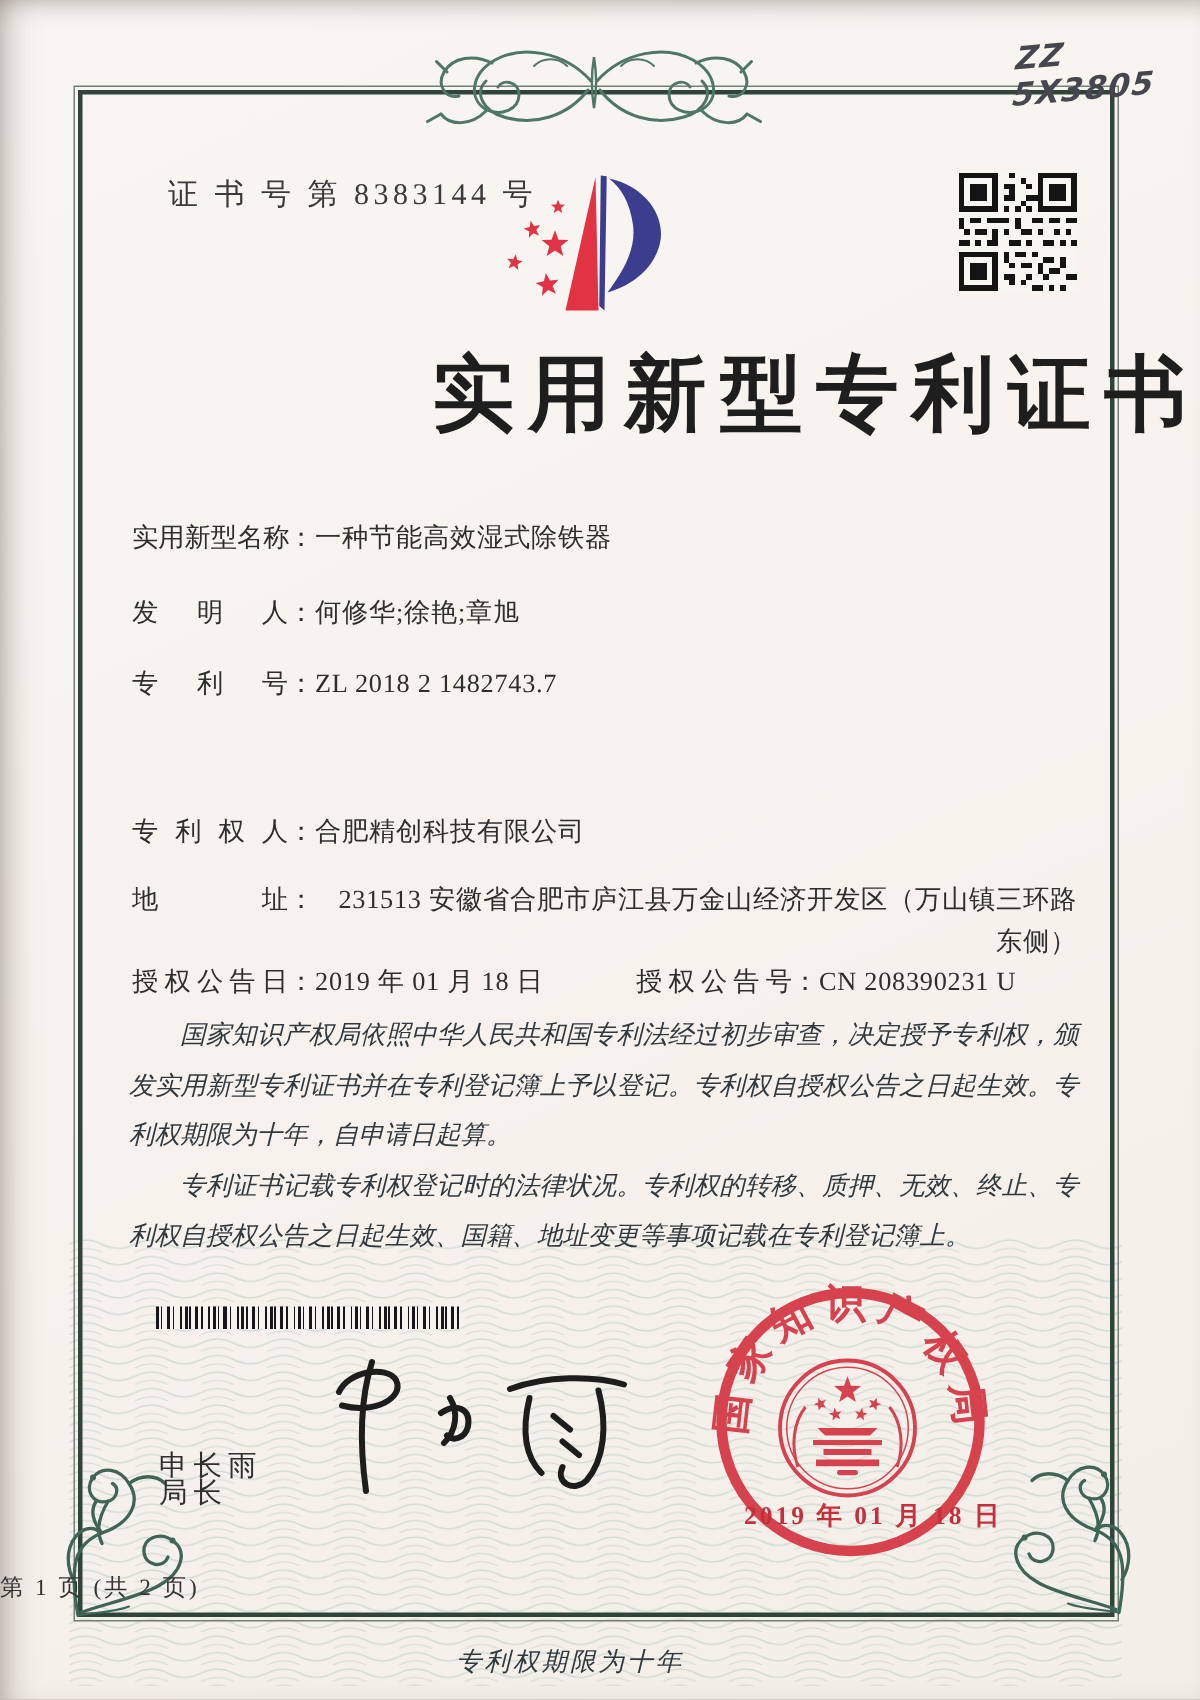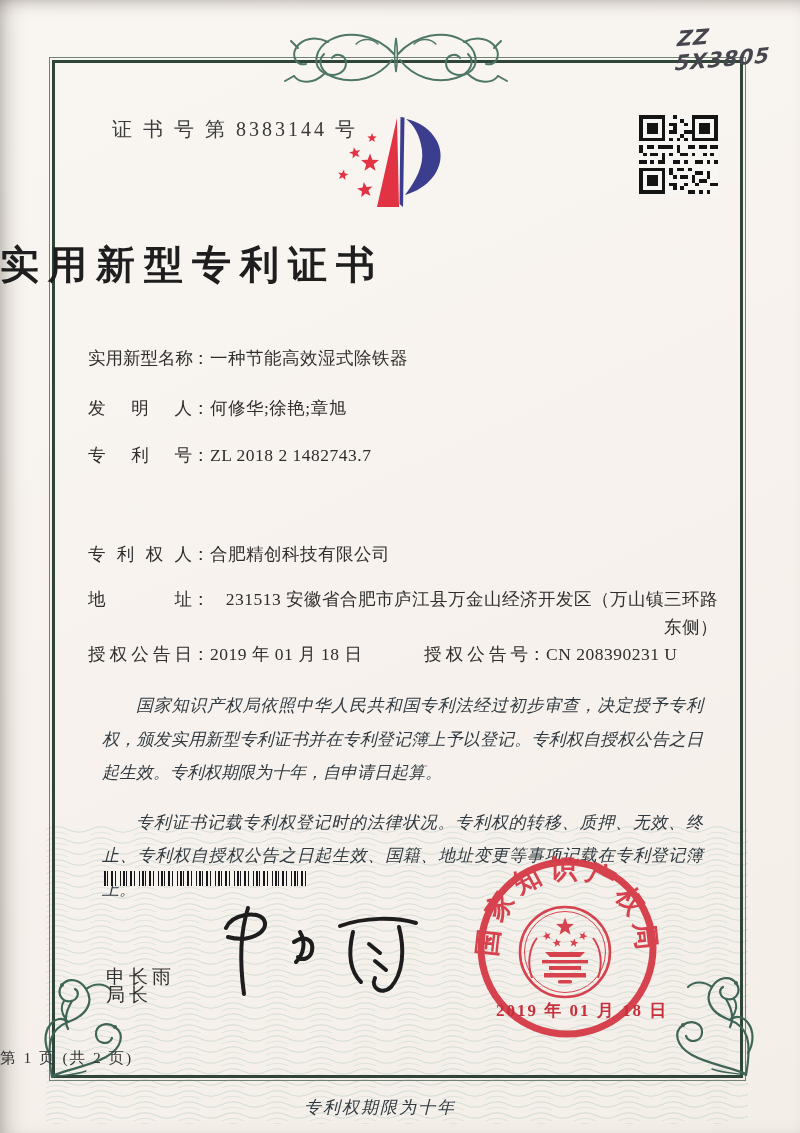--- a/index.html
+++ b/index.html
@@ -15,33 +15,33 @@
     font-size:21px;color:#46464f;transform:rotate(-5deg) skewX(-10deg);letter-spacing:1px;}
   
   .frame{left:49px;top:57px;width:695px;height:1022px;border:1px solid #6f8273;}
   .frame-inner{position:absolute;inset:2px;border:3px solid #2f4539;}
   
   .waves{left:46px;top:824px;width:702px;height:300px;pointer-events:none;}
   
   .certno{left:84px;top:116px;font-size:20px;letter-spacing:3px;color:#3a3a3a;margin-left:28px;}
   .logo{left:333px;top:102px;}
   .qr{left:639px;top:115px;}
-  .title{left:0;top:238px;width:800px;text-align:left;font-size:39px;font-weight:bold;
+  .title{left:0;top:226px;width:800px;text-align:right;font-size:55px;font-weight:bold;
     letter-spacing:9px;color:#1e1e1e;}
   
   .frow{left:88px;width:640px;font-size:17.5px;color:#2e2e2e;line-height:28px;white-space:nowrap;}
   .flabel{display:inline-block;width:104px;text-align:justify;text-align-last:justify;vertical-align:top;}
   .fcolon{display:inline-block;width:18px;vertical-align:top;}
   .fvalue{display:inline-block;vertical-align:top;letter-spacing:0.5px;}
   .fvalue.wrap{white-space:normal;width:508px;text-align:right;}
   .grant2{position:absolute;left:336px;top:0;}
   
   .paras{left:86px;top:673px;width:633px;font-size:17px;line-height:33.5px;color:#30393f;
     text-align:justify;font-style:italic;}
-  .paras p{margin:16px;text-indent:2em;}
+  .paras p{margin:0;text-indent:2em;}
   
   .barcode{left:104px;top:871px;width:203px;height:15px;
     background:repeating-linear-gradient(90deg,#16161b 0 2px,#f6f3ef 2px 3px,#16161b 3px 4px,#f6f3ef 4px 7px,
     #16161b 7px 9px,#f6f3ef 9px 11px,#16161b 11px 12px,#f6f3ef 12px 16px,#16161b 16px 17px,#f6f3ef 17px 19px);}
   .signoff{left:106px;font-family:"Liberation Sans","DejaVu Sans",sans-serif;font-size:19px;
     letter-spacing:4px;color:#2f2f2f;}
   .sig{left:212px;top:896px;}
   .seal{left:472px;top:853px;opacity:.95;}
   .sealdate{left:496px;top:999px;font-size:17px;color:#c5303c;letter-spacing:2px;font-weight:bold;z-index:6;}
   .pagenum{left:0;top:1048px;width:800px;text-align:left;font-size:15.5px;letter-spacing:2px;color:#333;}

